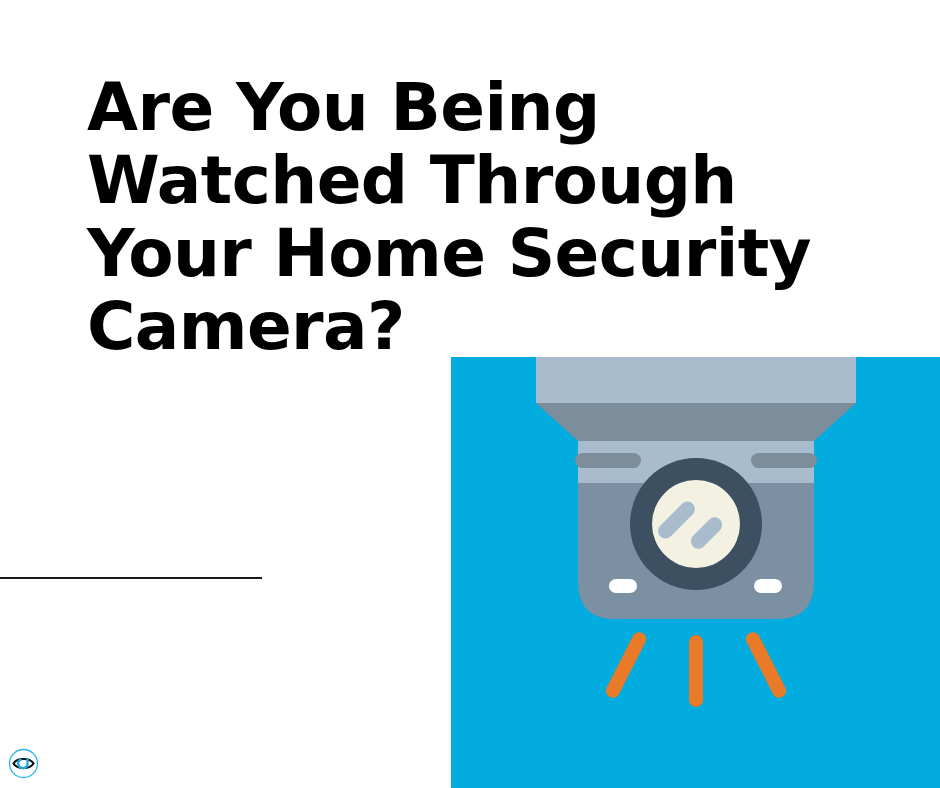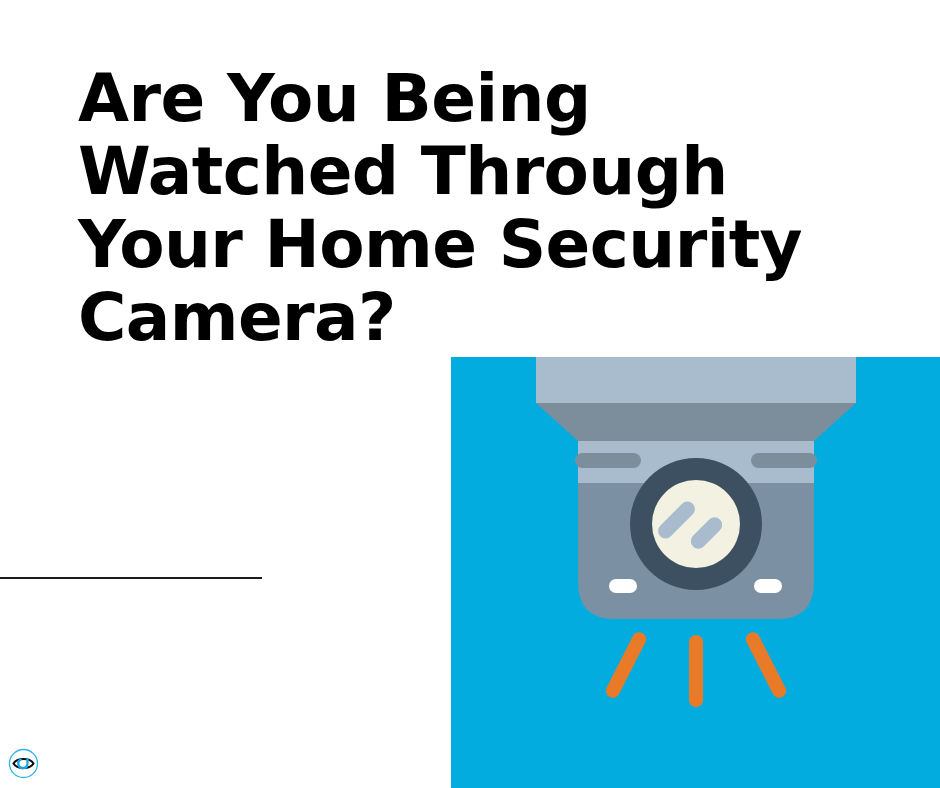--- a/index.html
+++ b/index.html
@@ -21,21 +21,21 @@
     inset: 0;
     background: #ffffff;
   }
 
   
   .headline {
     position: absolute;
     left: 78px;
     top: 62px;
     width: 740px;
-    margin: 0;
+    margin: 9px;
     font-family: "DejaVu Sans", "Liberation Sans", sans-serif;
     font-weight: 700;
     font-size: 66px;
     line-height: 73px;
     letter-spacing: -0.6px;
     color: #000000;
     white-space: pre-line;
   }
 
   

